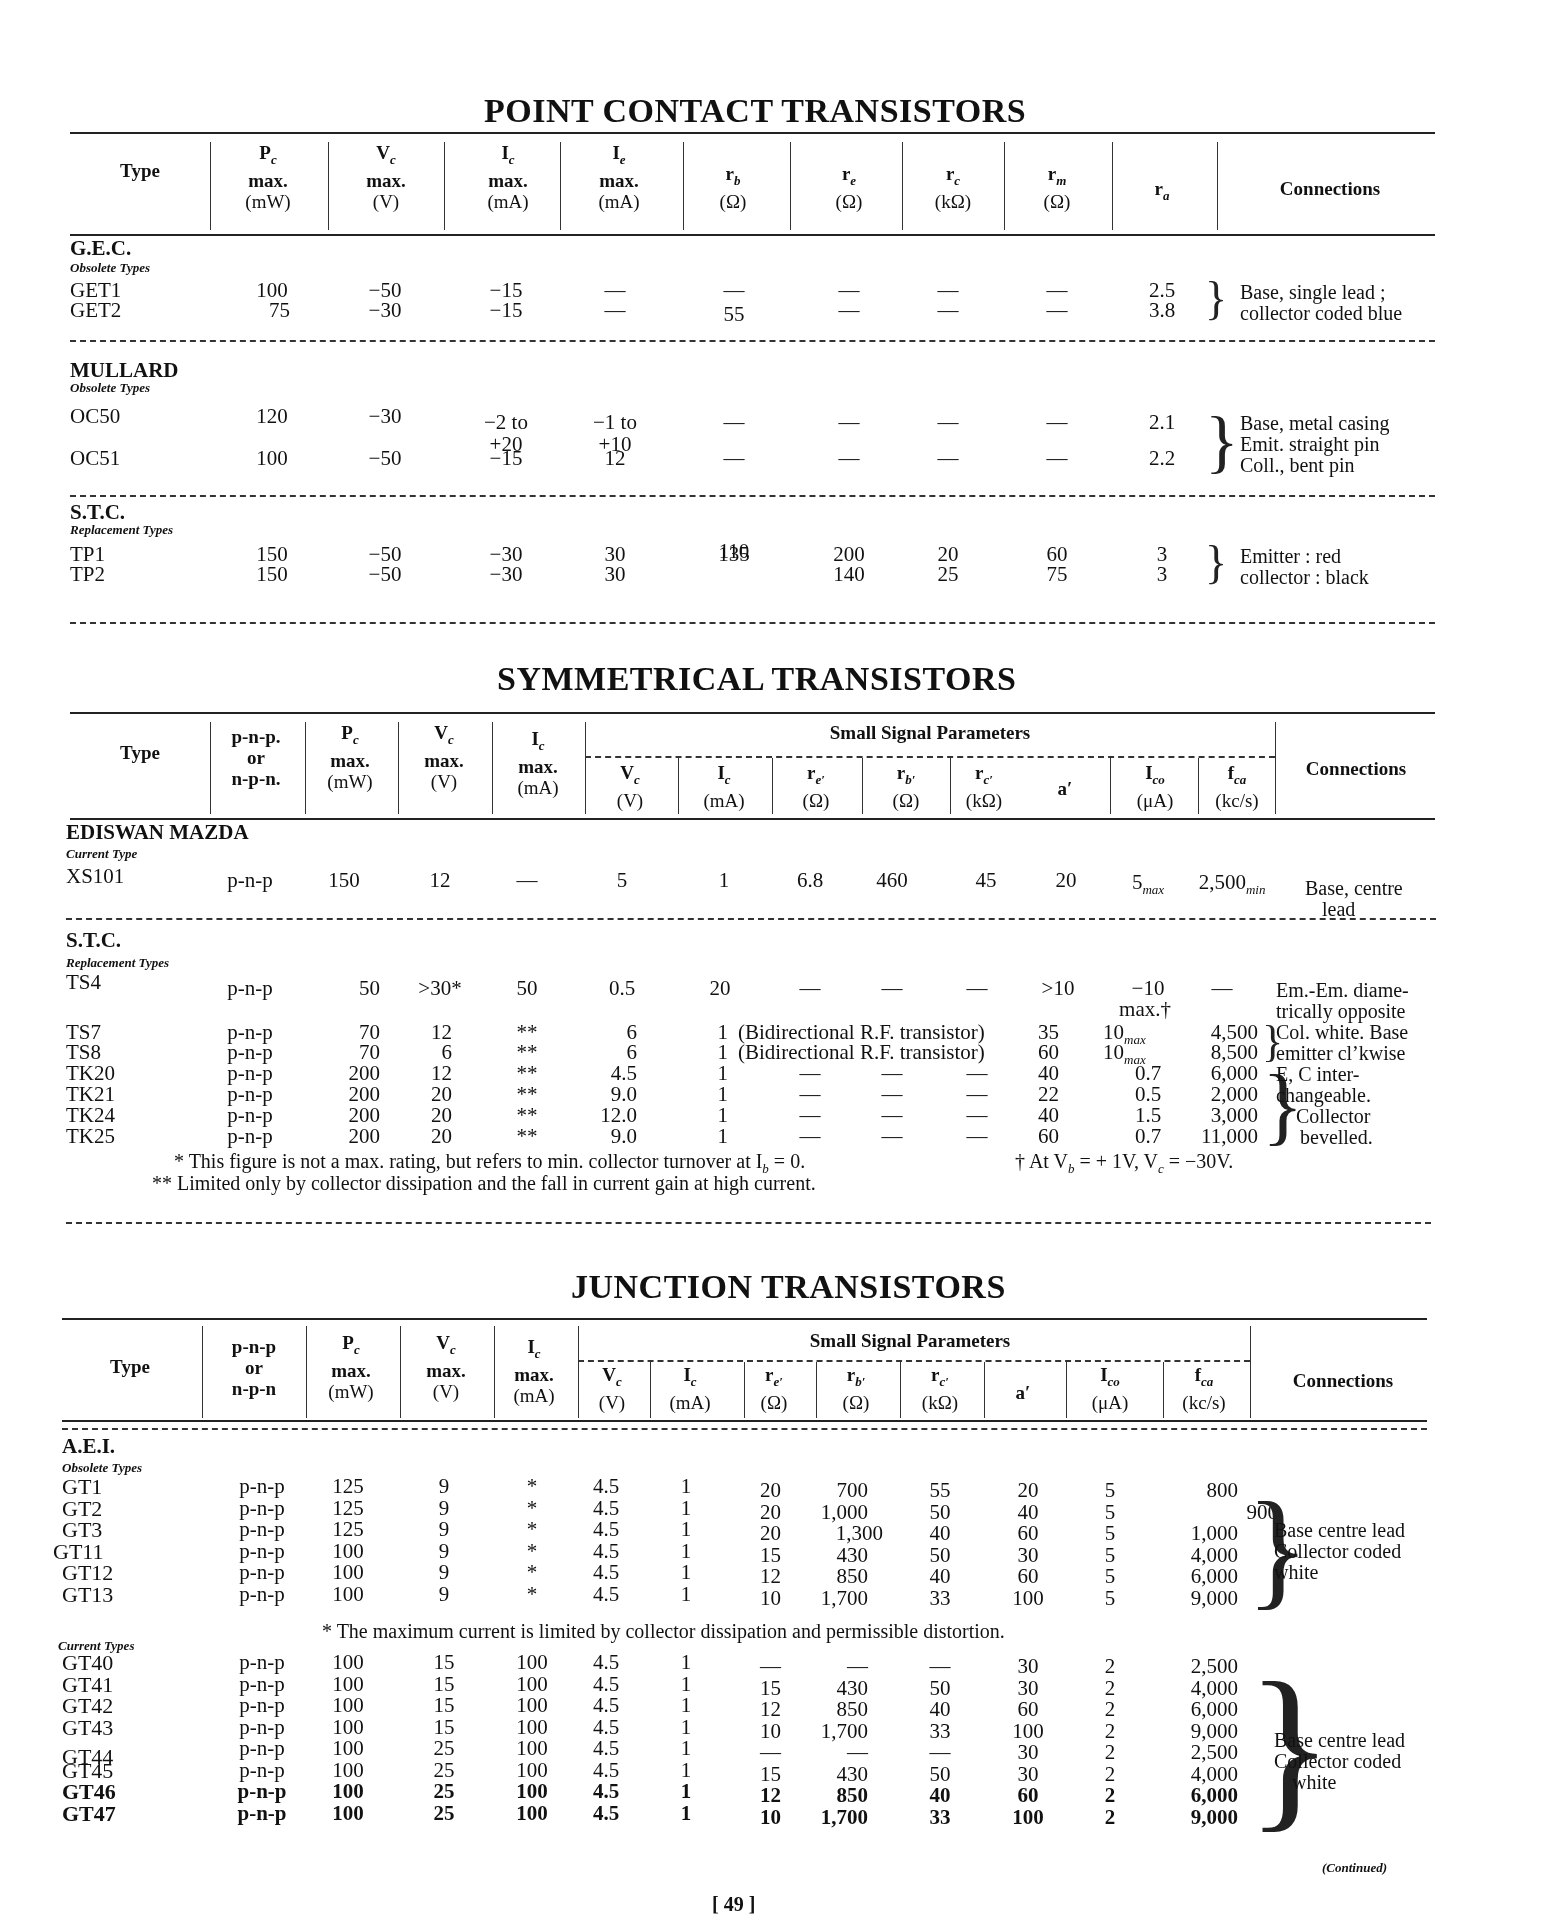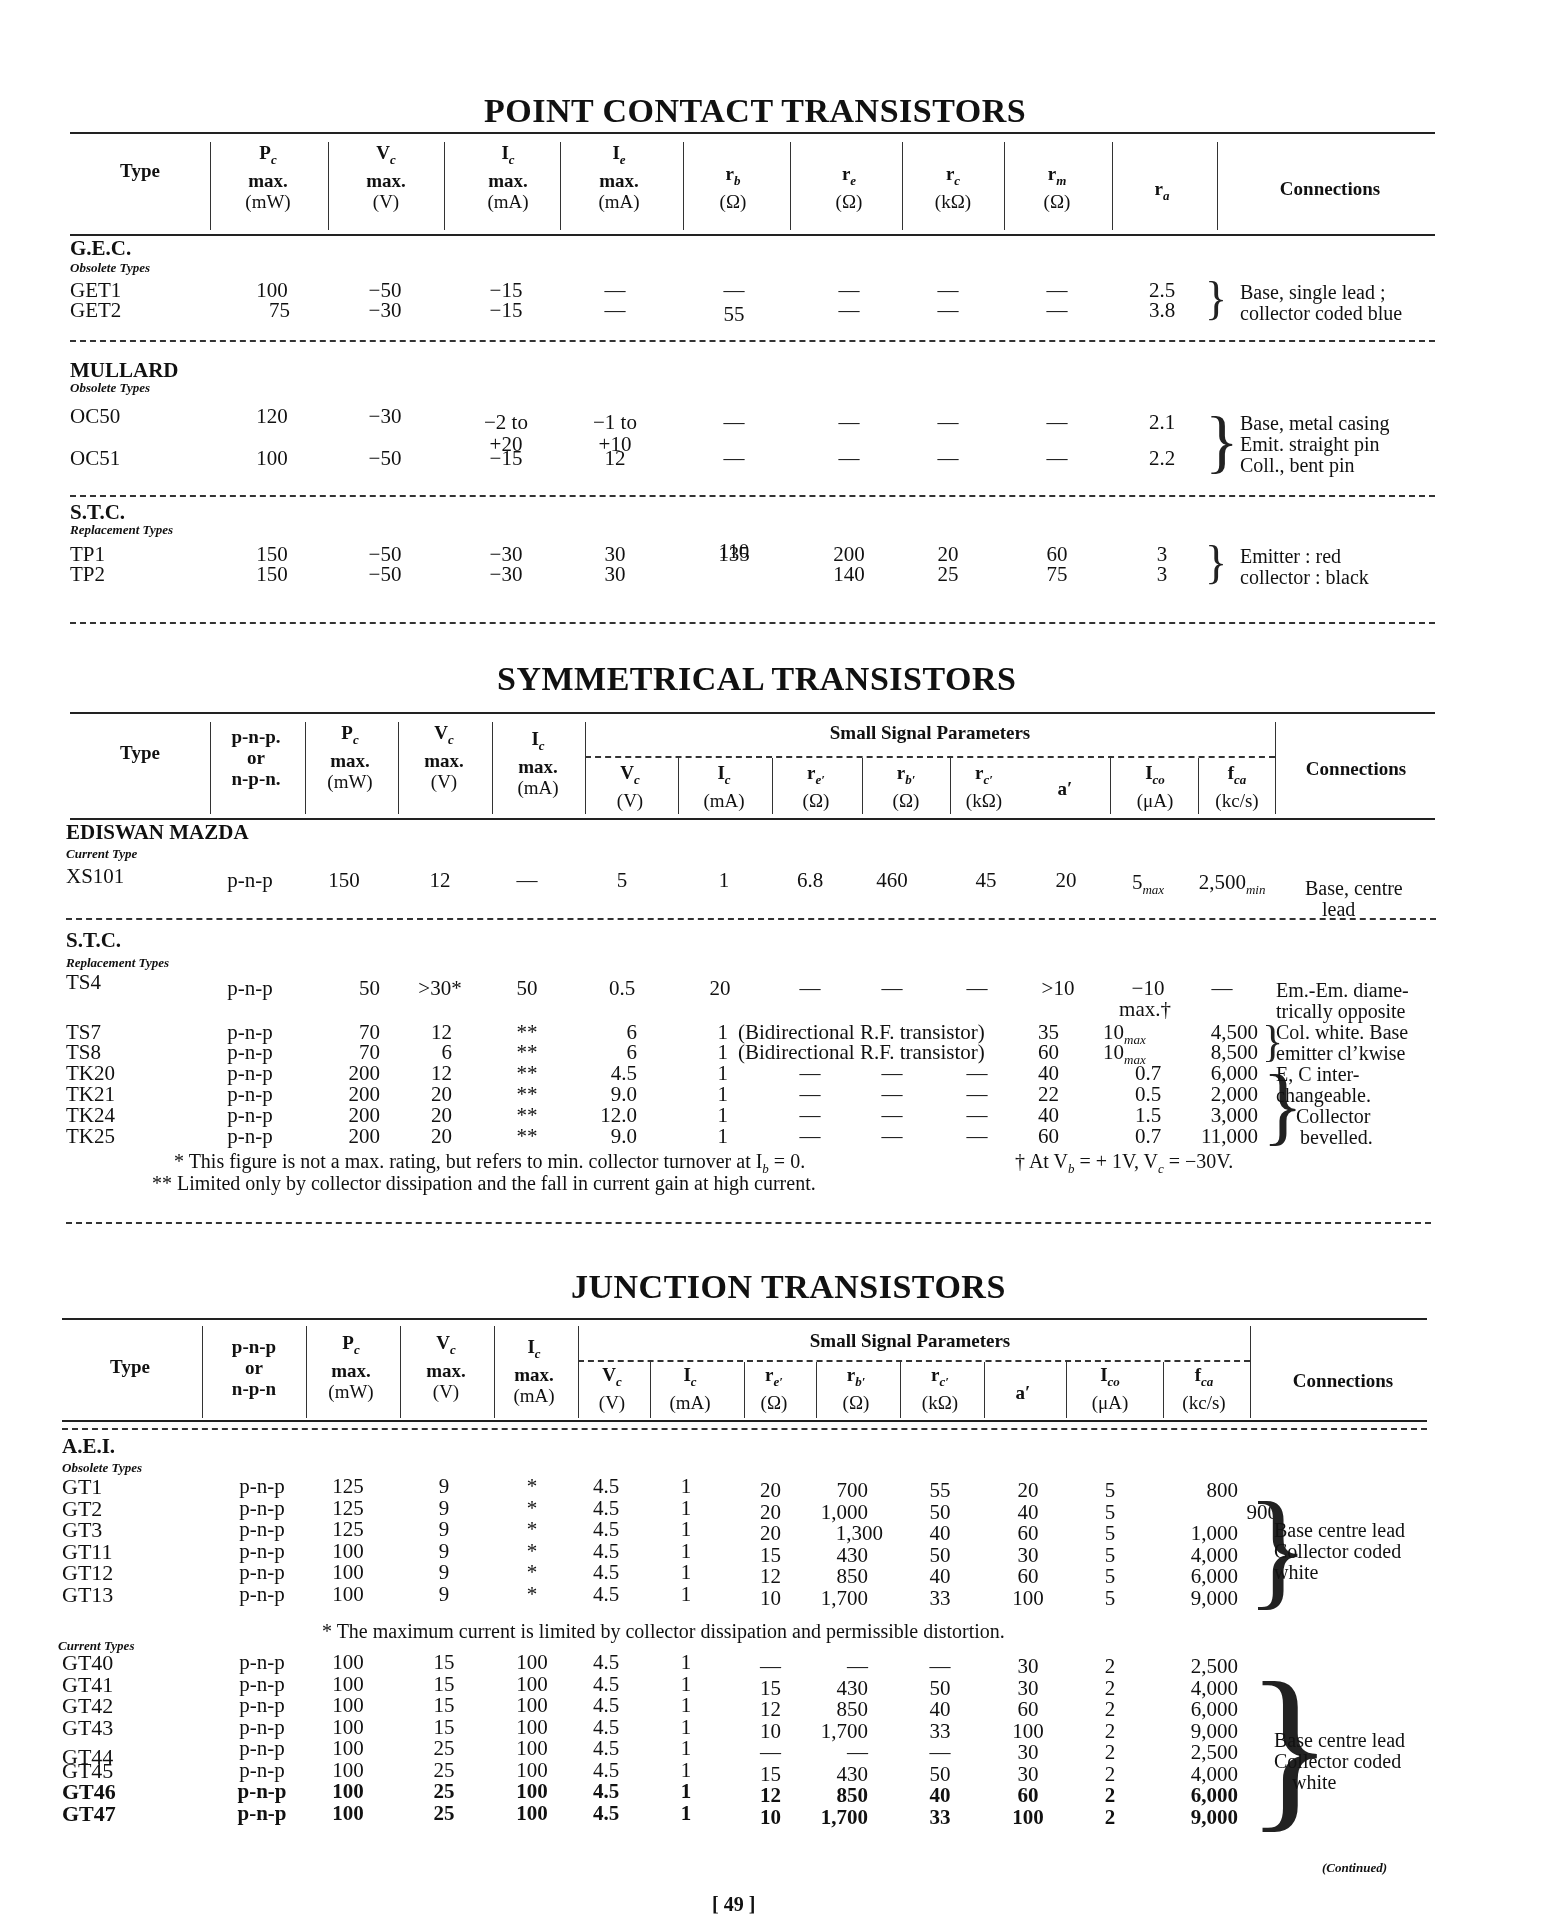--- a/index.html
+++ b/index.html
@@ -475,21 +475,21 @@
       <div class="cell c" style="left: 444px; top: 1519px;">9</div>
       <div class="cell c" style="left: 532px; top: 1519px;">*</div>
       <div class="cell c" style="left: 606px; top: 1519px;">4.5</div>
       <div class="cell c" style="left: 686px; top: 1519px;">1</div>
       <div class="cell" style="left: 760px; top: 1523px;">20</div>
       <div class="cell r" style="left: 868px; top: 1523px; margin-left: 15px;">1,300</div>
       <div class="cell c" style="left: 940px; top: 1523px;">40</div>
       <div class="cell c" style="left: 1028px; top: 1523px;">60</div>
       <div class="cell c" style="left: 1110px; top: 1523px;">5</div>
       <div class="cell r" style="left: 1238px; top: 1523px;">1,000</div>
-      <div class="cell" style="left: 62px; top: 1540.5px; font-size: 22px;">GT11</div>
+      <div class="cell" style="left: 53px; top: 1540.5px; font-size: 22px;">GT11</div>
       <div class="cell c" style="left: 262px; top: 1540.5px;">p-n-p</div>
       <div class="cell c" style="left: 348px; top: 1540.5px;">100</div>
       <div class="cell c" style="left: 444px; top: 1540.5px;">9</div>
       <div class="cell c" style="left: 532px; top: 1540.5px;">*</div>
       <div class="cell c" style="left: 606px; top: 1540.5px;">4.5</div>
       <div class="cell c" style="left: 686px; top: 1540.5px;">1</div>
       <div class="cell" style="left: 760px; top: 1544.5px;">15</div>
       <div class="cell r" style="left: 868px; top: 1544.5px;">430</div>
       <div class="cell c" style="left: 940px; top: 1544.5px;">50</div>
       <div class="cell c" style="left: 1028px; top: 1544.5px;">30</div>

